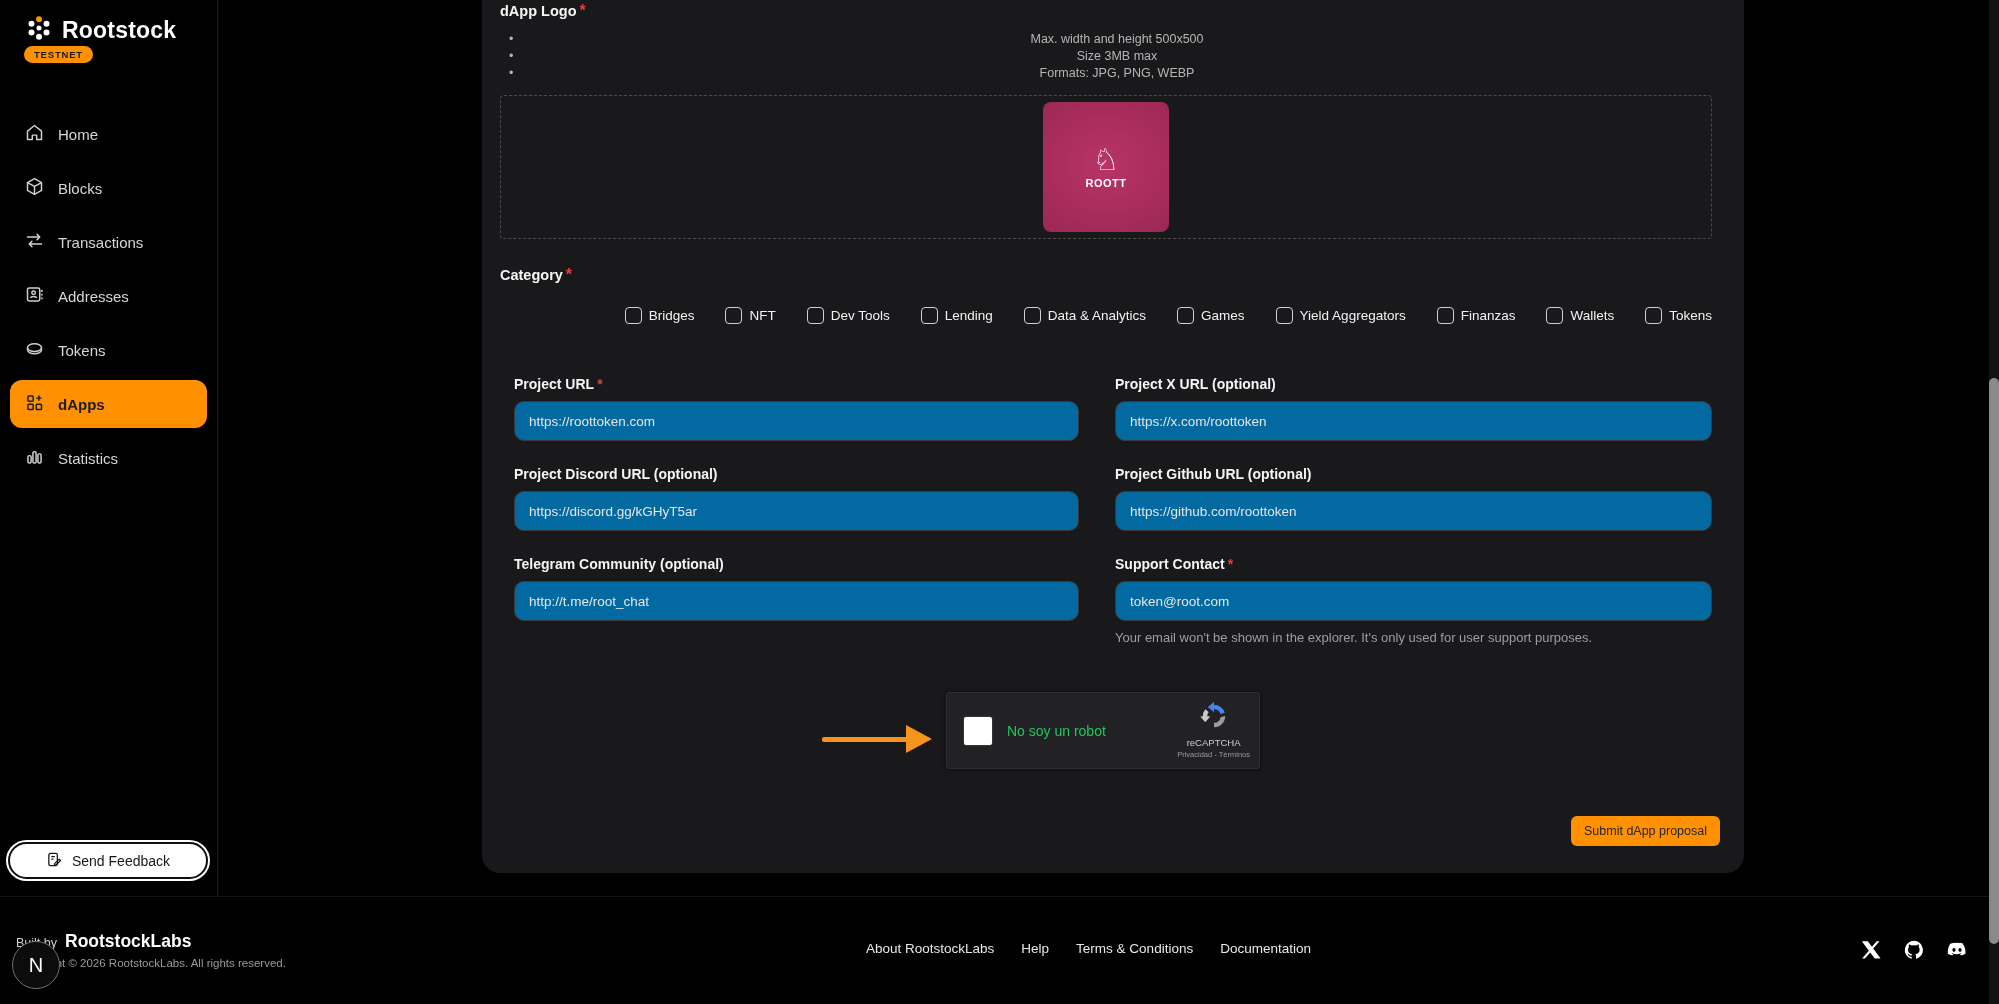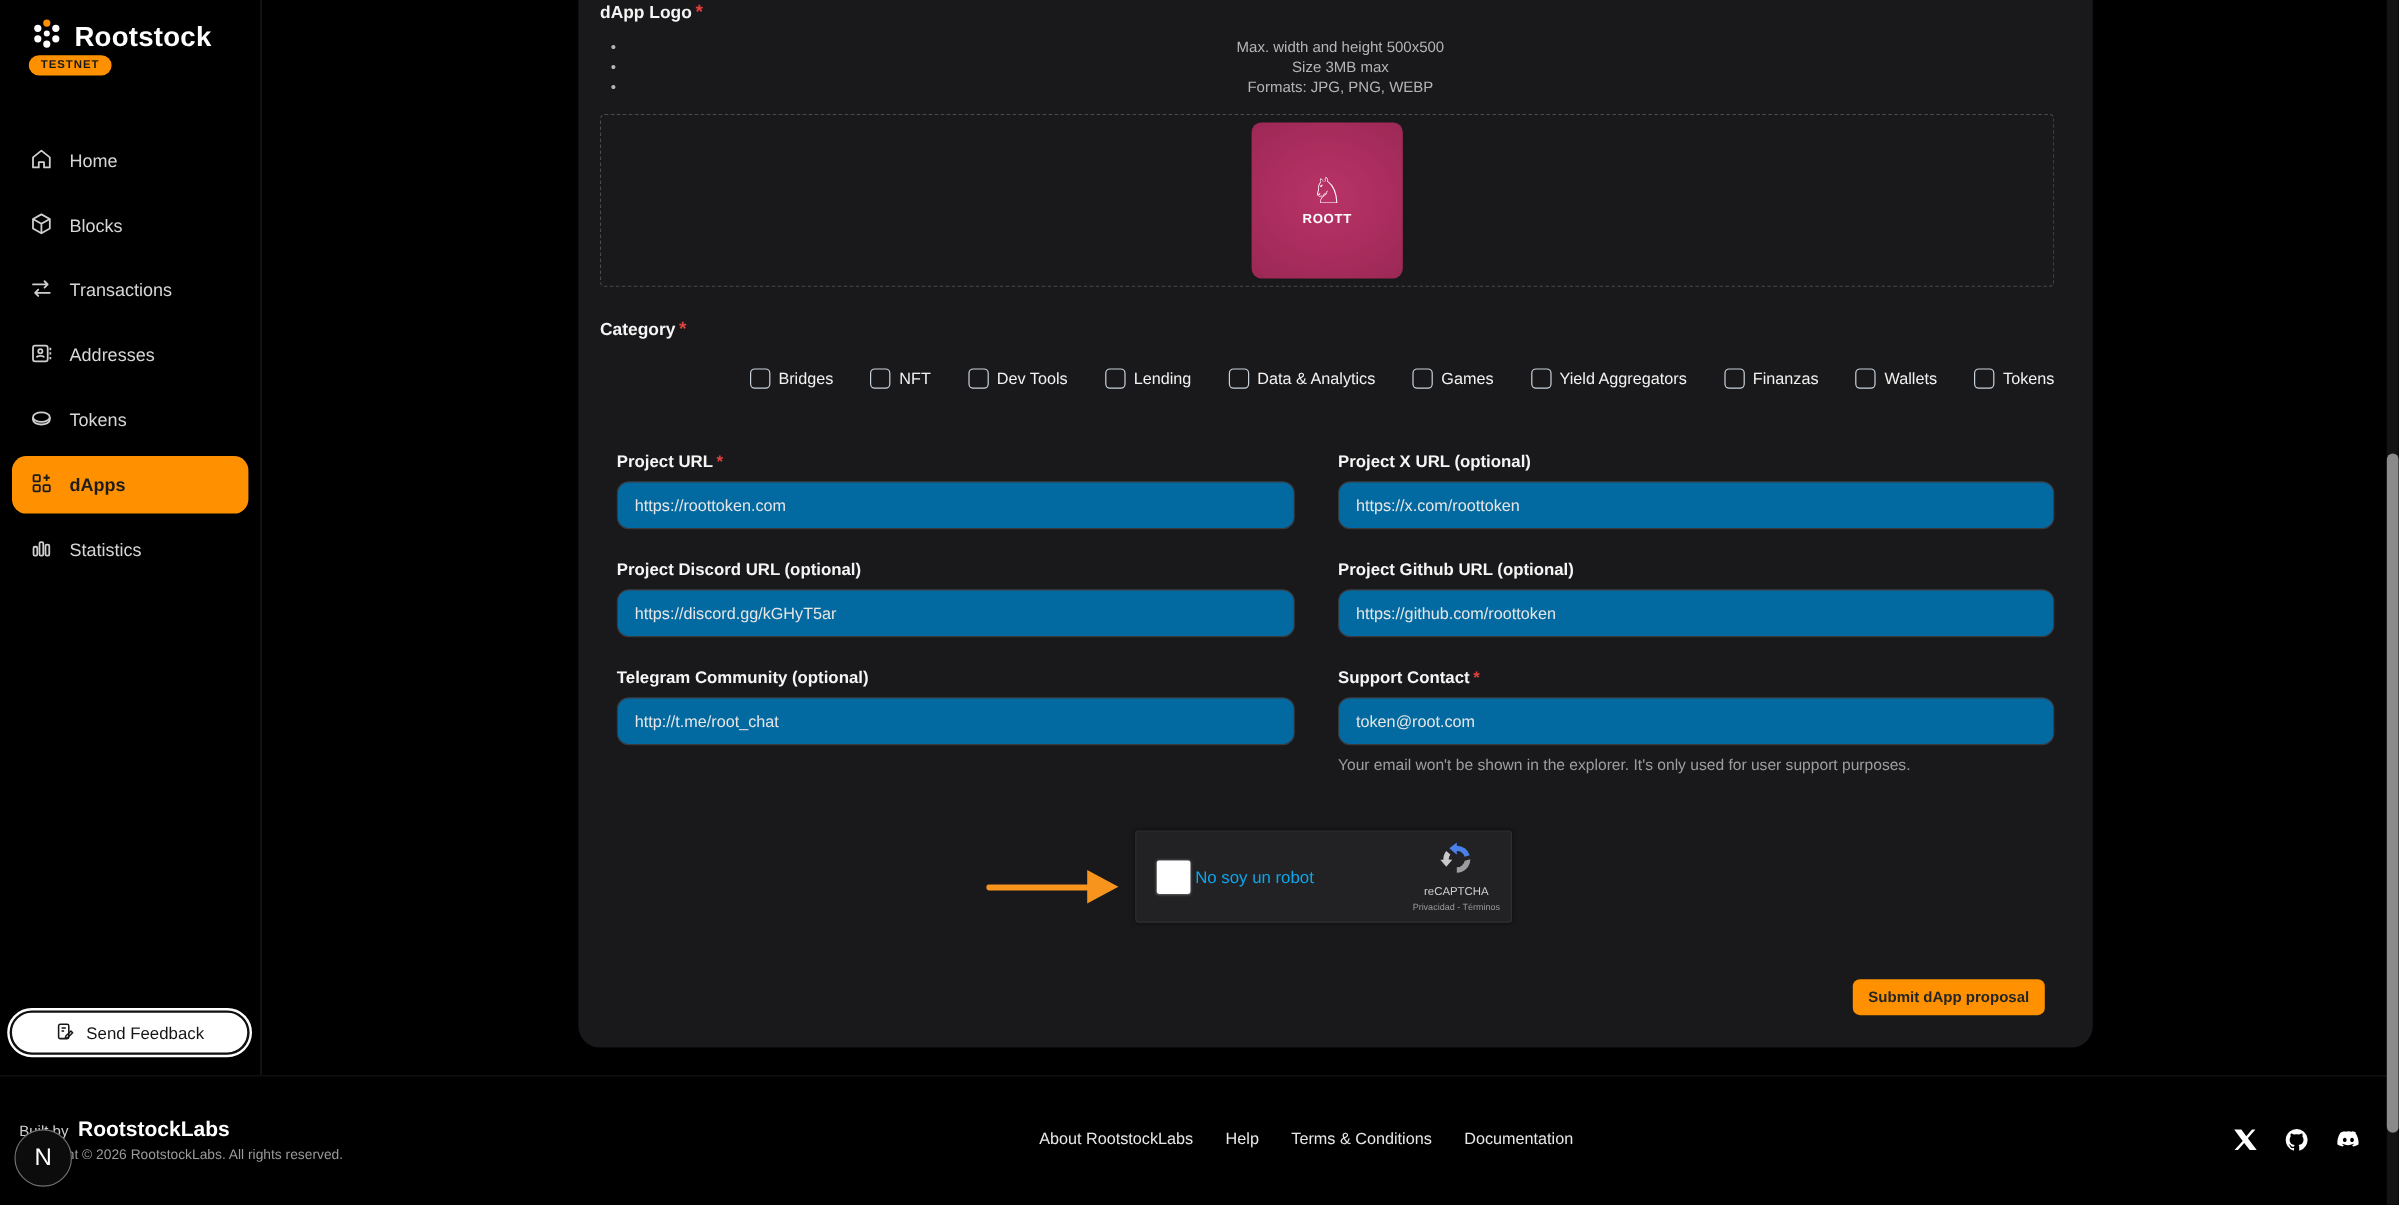--- a/index.html
+++ b/index.html
@@ -45,31 +45,31 @@
   .cat-item span { font-size:13.5px; color:#f2f2f2; font-weight:500; white-space:nowrap; }
 
   .fields-grid { position:absolute; left:18px; right:32px; top:376px; display:grid; grid-template-columns:565px 597px; justify-content:space-between; row-gap:25px;margin-left:14px; }
   .field label { display:block; font-size:14px; font-weight:bold; color:#f5f5f5; margin-bottom:9px; }
   .field input[type=text] { width:100%; height:40px; background:#0369a1; border:1px solid #3a3a3e; border-radius:10px; color:#e6e6e6; font-size:13.5px; padding:0 14px; font-family:"Liberation Sans", sans-serif; outline:none; }
   .helper { margin-top:9px; font-size:13px; color:#9e9e9e; }
 
   
   .recaptcha { position:absolute; left:464px; top:692px; width:314px; height:77px; background:#222225; border:1px solid #2f2f33; border-radius:3px; box-shadow:0 0 4px rgba(0,0,0,.5); display:flex; align-items:center; }
   .rc-check { width:28px; height:28px; background:#fff; border-radius:2px; margin-left:17px; cursor:pointer; box-shadow:0 0 2px rgba(255,255,255,.3); }
-  .rc-label { margin-left:4px; font-size:14px; color:#0ea5e9; }
+  .rc-label { margin-left:15px; font-size:14px; color:#22c55e; }
   .rc-brand { position:absolute; right:9px; top:8px; display:flex; flex-direction:column; align-items:center; }
   .rc-brand svg { width:30px; height:30px; }
   .rc-name { font-size:9.5px; color:#cfcfcf; margin-top:2px; }
   .rc-links { font-size:7.5px; color:#9a9a9a; margin-top:2px; }
 
   .pointer-arrow { position:absolute; left:340px; top:724px; width:112px; height:30px; }
   .pointer-arrow .tail { position:absolute; left:0; top:13px; width:86px; height:5px; background:#f7941d; border-radius:2px; }
   .pointer-arrow .head { position:absolute; left:84px; top:1px; width:0; height:0; border-top:14px solid transparent; border-bottom:14px solid transparent; border-left:26px solid #f7941d; }
 
-  .submit-btn { position:absolute; right:40px; top:816px; height:30px; padding:0 13px; background:#ff9100; border:none; border-radius:6px; color:#252525; font-size:12.5px; font-weight:700; font-family:"Liberation Sans", sans-serif; cursor:pointer; }
+  .submit-btn { position:absolute; right:24px; top:816px; height:30px; padding:0 13px; background:#ff9100; border:none; border-radius:6px; color:#252525; font-size:12.5px; font-weight:400; font-family:"Liberation Sans", sans-serif; cursor:pointer; }
 
   
   .footer { position:absolute; left:0; top:896px; width:1999px; height:108px; background:#000; border-top:1px solid #151515; }
   .footer-left { position:absolute; left:16px; top:34px; }
   .built-row { display:flex; align-items:baseline; gap:8px; }
   .built-by { font-size:12.5px; color:#cfcfcf; }
   .footer-brand { font-size:17.5px; font-weight:bold; color:#fff; }
   .copyright { margin-top:5px; font-size:11.5px; color:#9a9a9a; }
   .n-circle { position:absolute; left:12px; top:44px; width:48px; height:48px; border-radius:50%; background:#0c0c0c; border:1.5px solid #6f6f6f; display:flex; align-items:center; justify-content:center; font-size:20px; color:#fff; z-index:6; cursor:pointer; }
   .footer-links { position:absolute; left:866px; top:44px; display:flex; gap:27px; }

